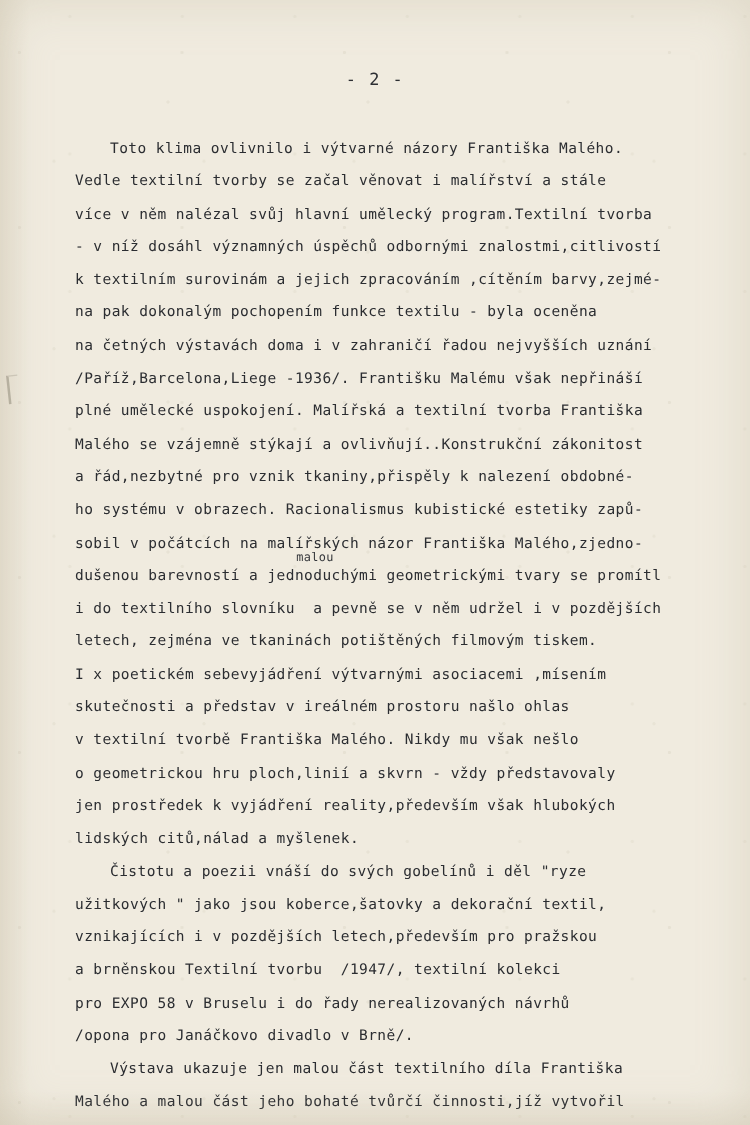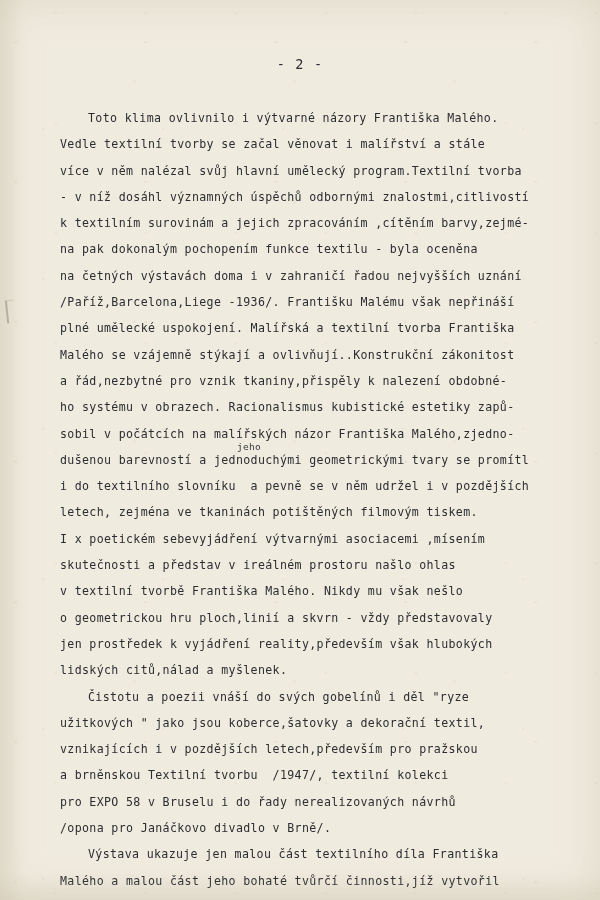--- a/index.html
+++ b/index.html
@@ -100,16 +100,16 @@
 <div class="page">
 
   <div class="grain"></div>
 
   <div class="margin-mark"></div>
 
   <div class="pagenum">- 2 -</div>
 
   <div class="body-text"><span class="ln ind">Toto klima ovlivnilo i výtvarné názory Františka Malého.</span><span class="ln">Vedle textilní tvorby se začal věnovat i malířství a stále</span><span class="ln">více v něm nalézal svůj hlavní umělecký program.Textilní tvorba</span><span class="ln">- v níž dosáhl významných úspěchů odbornými znalostmi,citlivostí</span><span class="ln">k textilním surovinám a jejich zpracováním ,cítěním barvy,zejmé-</span><span class="ln">na pak dokonalým pochopením funkce textilu - byla oceněna</span><span class="ln">na četných výstavách doma i v zahraničí řadou nejvyšších uznání</span><span class="ln">/Paříž,Barcelona,Liege -1936/. Františku Malému však nepřináší</span><span class="ln">plné umělecké uspokojení. Malířská a textilní tvorba Františka</span><span class="ln">Malého se vzájemně stýkají a ovlivňují..Konstrukční zákonitost</span><span class="ln">a řád,nezbytné pro vznik tkaniny,přispěly k nalezení obdobné-</span><span class="ln">ho systému v obrazech. Racionalismus kubistické estetiky zapů-</span><span class="ln">sobil v počátcích na malířských názor Františka Malého,zjedno-</span><span class="ln">dušenou barevností a jednoduchými geometrickými tvary se promítl</span><span class="ln">i do textilního slovníku  a pevně se v něm udržel i v pozdějších</span><span class="ln">letech, zejména ve tkaninách potištěných filmovým tiskem.</span><span class="ln">I x poetickém sebevyjádření výtvarnými asociacemi ,mísením</span><span class="ln">skutečnosti a představ v ireálném prostoru našlo ohlas</span><span class="ln">v textilní tvorbě Františka Malého. Nikdy mu však nešlo</span><span class="ln">o geometrickou hru ploch,linií a skvrn - vždy představovaly</span><span class="ln">jen prostředek k vyjádření reality,především však hlubokých</span><span class="ln">lidských citů,nálad a myšlenek.</span><span class="ln ind">Čistotu a poezii vnáší do svých gobelínů i děl "ryze</span><span class="ln">užitkových " jako jsou koberce,šatovky a dekorační textil,</span><span class="ln">vznikajících i v pozdějších letech,především pro pražskou</span><span class="ln">a brněnskou Textilní tvorbu  /1947/, textilní kolekci</span><span class="ln">pro EXPO 58 v Bruselu i do řady nerealizovaných návrhů</span><span class="ln">/opona pro Janáčkovo divadlo v Brně/.</span><span class="ln ind">Výstava ukazuje jen malou část textilního díla Františka</span><span class="ln">Malého a malou část jeho bohaté tvůrčí činnosti,jíž vytvořil</span><span class="ln">kus historie našeho výtvarného umění</span></div>
 
-  <div class="sup sup-jeho">jeho</div>
+  <div class="sup sup-jeho">malou</div>
 
   <div class="edge-shadow"></div>
 </div>
 
 </body></html>

